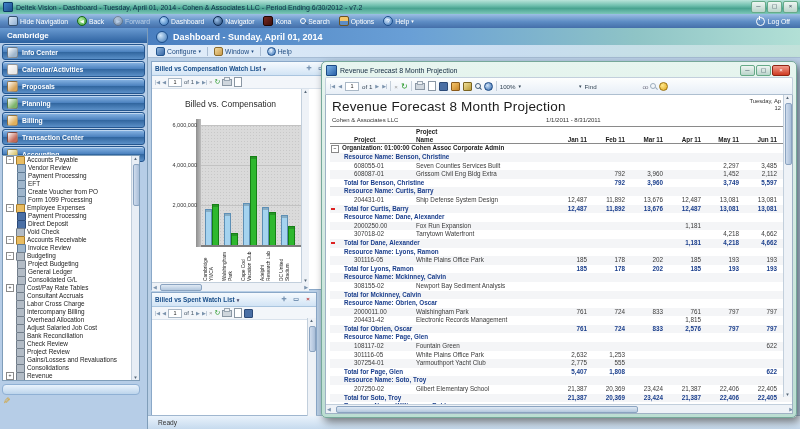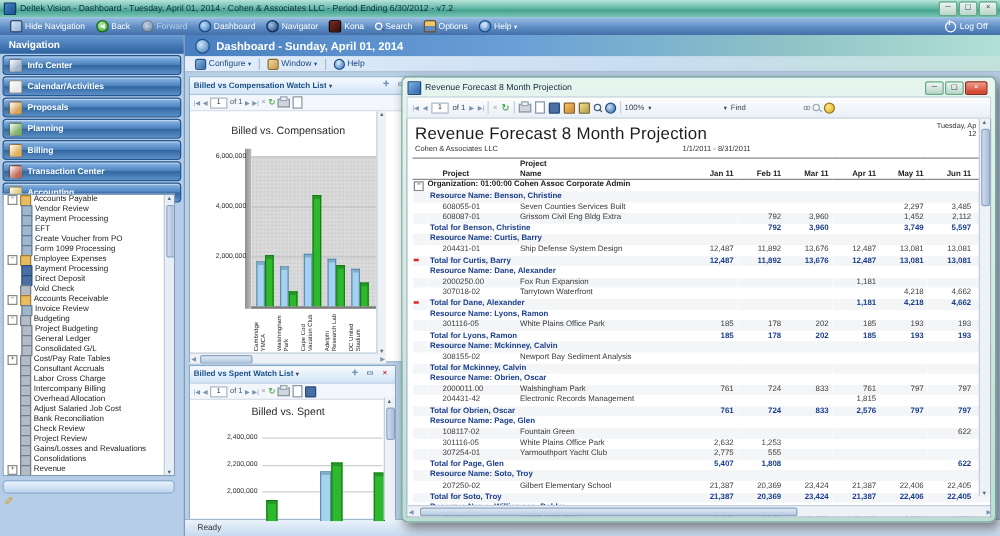--- a/index.html
+++ b/index.html
@@ -182,21 +182,21 @@
     <span>Help</span>
     <span style="font-size:5px">▾</span>
     </span>
   <span id="logoff">
     <span class="icon-power"></span>
     <span>Log Off</span>
     </span>
 </div>
 
 <div id="nav" class="abs">
-  <div id="navheader">Navigation</div>
+  <div id="navheader">Cambridge</div>
   <div id="navsections">
       <div class="nav-sec">
         <span class="nav-sec-icon" style="background: linear-gradient(135deg, rgb(255, 255, 255) 0%, rgb(159, 182, 204) 70%);"></span>
         <span>Info Center</span>
       </div>
       <div class="nav-sec">
         <span class="nav-sec-icon" style="background: linear-gradient(135deg, rgb(255, 255, 255) 0%, rgb(232, 232, 232) 70%);"></span>
         <span>Calendar/Activities</span>
       </div>
       <div class="nav-sec">
@@ -465,33 +465,20 @@
     <span class="pgbox">1</span>
     <span>of 1</span>
     <span class="pgarrow">▶</span>
     <span class="pgarrow">▶|</span>
     <span style="color:#999">×</span>
     <span style="color:#2a9a2a;font-size:7px">↻</span>
     <span class="icon-print"></span>
     <span class="icon-page"></span>
     <span class="mini" style="background:#4a6fa5;border:1px solid #2c4a78"></span>
   </div>
-  <div id="c2-area" style="position:relative;width:157px;height:97px;overflow:hidden">
-    <div class="chart-title" style="top:4px">Billed vs. Spent</div>
-  <div class="ytick" style="position: absolute; left: 2px; width: 52px; top: 27px;">2,400,000</div>
-      <div class="gridline" style="left: 58px; width: 96px; top: 30px; background: rgb(207, 207, 207);"></div>
-      <div class="ytick" style="position: absolute; left: 2px; width: 52px; top: 48.5px;">2,200,000</div>
-      <div class="gridline" style="left: 58px; width: 96px; top: 51.5px; background: rgb(207, 207, 207);"></div>
-      <div class="ytick" style="position: absolute; left: 2px; width: 52px; top: 70px;">2,000,000</div>
-      <div class="gridline" style="left: 58px; width: 96px; top: 73px; background: rgb(207, 207, 207);"></div>
-      <div class="bar" style="left: 61px; top: 79.9875px; bottom: 0px; width: 9px; background: rgb(46, 184, 46); border-top: 1px solid rgb(21, 127, 21); border-right: 1px solid rgb(21, 127, 21); border-left: 1px solid rgb(21, 127, 21); border-image: initial; border-bottom: none; box-sizing: border-box; box-shadow: rgba(0, 0, 0, 0.18) 0px 2px 0px inset;"></div>
-      <div class="bar" style="left: 104px; top: 57.4125px; bottom: 0px; width: 9px; background: rgb(165, 211, 239); border-top: 1px solid rgb(93, 143, 181); border-right: 1px solid rgb(93, 143, 181); border-left: 1px solid rgb(93, 143, 181); border-image: initial; border-bottom: none; box-sizing: border-box; box-shadow: rgba(0, 0, 0, 0.18) 0px 2px 0px inset;"></div>
-      <div class="bar" style="left: 113px; top: 50.425px; bottom: 0px; width: 9px; background: rgb(46, 184, 46); border-top: 1px solid rgb(21, 127, 21); border-right: 1px solid rgb(21, 127, 21); border-left: 1px solid rgb(21, 127, 21); border-image: initial; border-bottom: none; box-sizing: border-box; box-shadow: rgba(0, 0, 0, 0.18) 0px 2px 0px inset;"></div>
-      <div class="bar" style="left: 147px; top: 58.4875px; bottom: 0px; width: 9px; background: rgb(46, 184, 46); border-top: 1px solid rgb(21, 127, 21); border-right: 1px solid rgb(21, 127, 21); border-left: 1px solid rgb(21, 127, 21); border-image: initial; border-bottom: none; box-sizing: border-box; box-shadow: rgba(0, 0, 0, 0.18) 0px 2px 0px inset;"></div>
-    </div>
   <div style="position:absolute;right:0;top:25px;width:8px;height:98px;background:#eef2f7;border-left:1px solid #c2cfdc">
     <div class="sbarrow" style="top:0">▲</div>
     <div class="sbthumb" style="top:8px;height:24px"></div>
   </div>
 </div>
 
 <div id="rw" class="abs">
   <div id="rwtitle">
     <span class="rico"></span>
     <span>Revenue Forecast 8 Month Projection</span>

